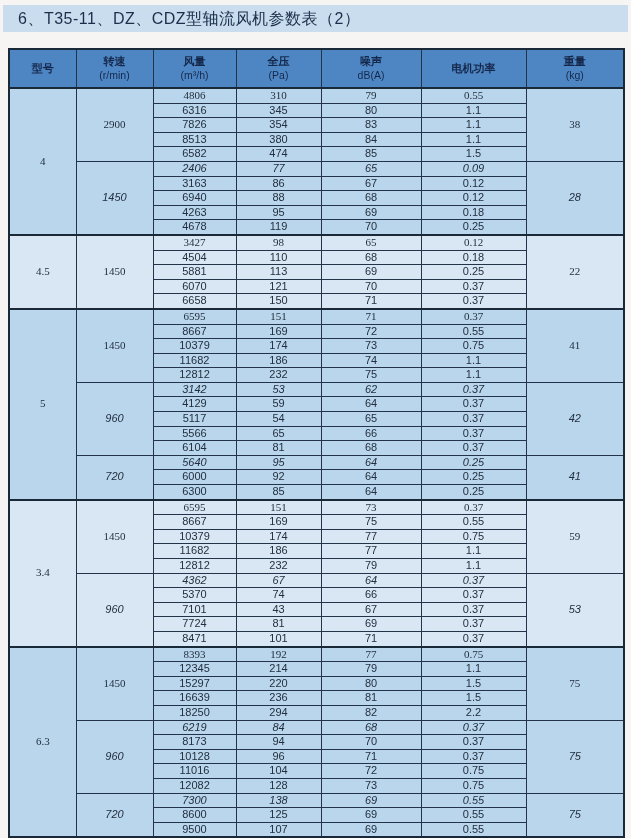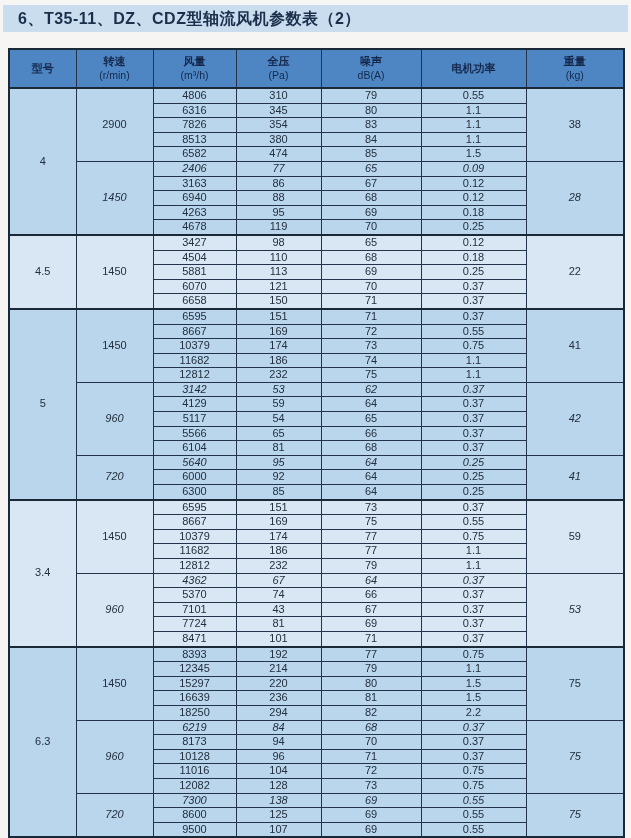--- a/index.html
+++ b/index.html
@@ -17,21 +17,21 @@
   }
   .title-bar {
     position: absolute;
     left: 3px;
     top: 5px;
     width: 625px;
     height: 27px;
     background: #c9ddee;
     color: #1b2f4b;
     font-size: 16px;
-    font-weight: bold;
+    font-weight: normal;
     line-height: 27px;
     padding-left: 15px;
     box-sizing: border-box;
     letter-spacing: 0.5px;
     white-space: nowrap;
   }
   table.fan-table {
     position: absolute;
     left: 8px;
     top: 48px;
@@ -65,21 +65,21 @@
     font-weight: normal;
     font-size: 10.5px;
   }
   tbody td {
     height: 13.6px;
     line-height: 13.6px;
     font-size: 11px;
   }
   tr.bgA { background: #b9d6ec; }
   tr.bgB { background: #d9e7f4; }
-  tr.model-start td { border-top: 2px solid #1a2938; }
+  tr.model-start td { border-top: 2px solid #1a2938; font-family: Liberation Serif, serif; }
   tr.group-start td { border-top: 1.5px solid #1f2f42; font-style: italic; }
 </style>
 </head>
 <body>
 
 <div class="page">
   <div class="title-bar">6、T35-11、DZ、CDZ型轴流风机参数表（2）</div>
 
   <table class="fan-table">
     <colgroup>

